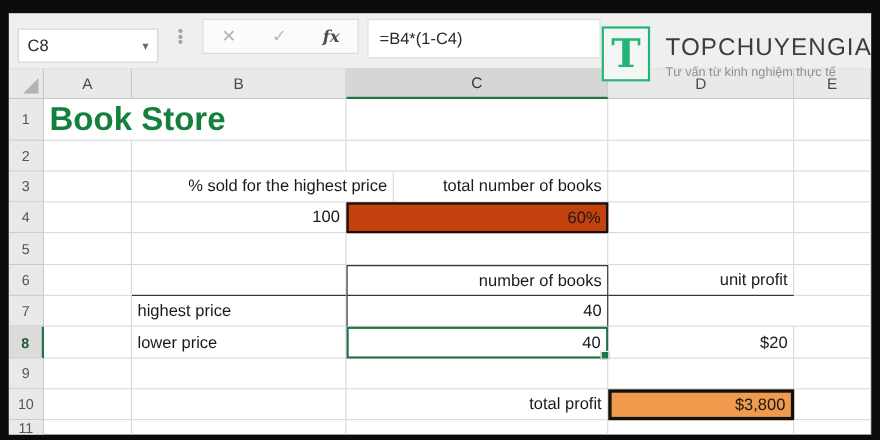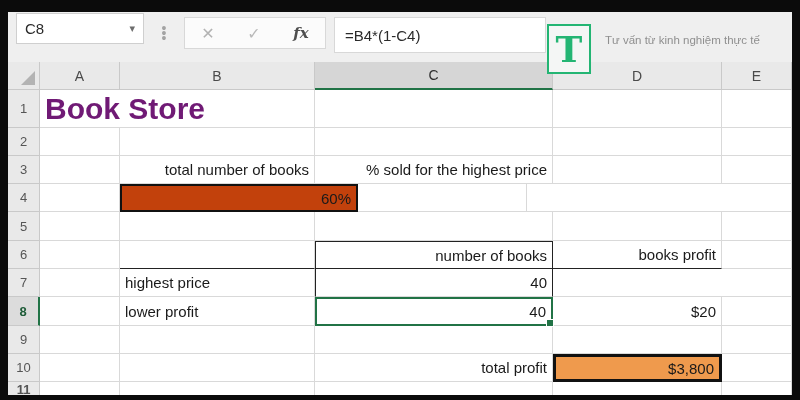--- a/index.html
+++ b/index.html
@@ -8,21 +8,21 @@
     background:#0b0b0b;
     font-family:"Liberation Sans", sans-serif;
     -webkit-font-smoothing:antialiased;
   }
   
   .toolbar{
     position:absolute;left:8px;top:12px;width:784px;height:50px;
     background:#efefef;
   }
   .namebox{
-    position:absolute;left:8px;top:1px;width:128px;height:31px;
+    position:absolute;left:8px;top:14px;width:128px;height:31px;
     background:#fff;border:1px solid #cfcfcf;
     display:flex;align-items:center;justify-content:space-between;
     padding:0 8px;box-sizing:border-box;
     font-size:15px;color:#2b2b2b;
   }
   .namebox .caret{color:#6d6d6d;font-size:11px;}
   .dots{
     position:absolute;left:148px;top:3px;width:16px;height:36px;
     color:#a3a3a3;font-size:14px;letter-spacing:0;
     display:flex;align-items:center;justify-content:center;
@@ -82,21 +82,21 @@
     border-right:1px solid #d9d9d9;border-bottom:1px solid #d9d9d9;
     box-sizing:border-box;display:flex;align-items:center;
     padding:0 5px;white-space:nowrap;overflow:visible;
   }
   .cA{width:80px;flex:0 0 80px;}
   .cB{width:195px;flex:0 0 195px;}
   .cC{width:238px;flex:0 0 238px;}
   .cD{width:169px;flex:0 0 169px;}
   .cE{flex:1 1 auto;}
   .num{justify-content:flex-end;}
-  .title-cell{font-size:30px;font-weight:bold;color:#701a75;overflow:visible;z-index:2;}
+  .title-cell{font-size:30px;font-weight:bold;color:#15803d;overflow:visible;z-index:2;}
   .yellow{background:#c2410c;border:2px solid #111;}
   .orange{background:#ef9a4d;border:3px solid #111;}
   .blk-l{border-left:1.5px solid #222;}
   .blk-r{border-right:1.5px solid #222;}
   .blk-t{border-top:1.5px solid #222;}
   .blk-b{border-bottom:1.5px solid #222;}
   .selcell{border:2px solid #217346;position:relative;}
   .handle{
     position:absolute;right:-3px;bottom:-3px;width:6px;height:6px;
     background:#217346;border:1px solid #fff;
@@ -123,20 +123,21 @@
   <div class="formulabar">
     <span>=B4*(1-C4)</span>
   </div>
 </div>
 
 <div class="logo">
   <div class="logo-t">
       <span>T</span>
     </div>
   <div class="logo-text">
+    <div class="logo-title">TOPCHUYENGIA</div>
     <div class="logo-tag">Tư vấn từ kinh nghiệm thực tế</div>
   </div>
 </div>
 
 <div class="sheet">
 
   <div class="hdr-row">
     <div class="hdr corner" style="width:32px;flex:0 0 32px;">
         <span class="tri"></span>
       </div>
@@ -161,64 +162,65 @@
     <div class="c cA"></div>
     <div class="c cB"></div>
     <div class="c cC"></div>
     <div class="c cD"></div>
     <div class="c cE"></div>
   </div>
 
   <div class="row" style="height:28px;">
     <div class="rh">3</div>
     <div class="c cA"></div>
+    <div class="c cC num">% sold for the highest price</div>
     <div class="c cB num">total number of books</div>
-    <div class="c cC num">% sold for the highest price</div>
     <div class="c cD"></div>
     <div class="c cE"></div>
   </div>
 
   <div class="row" style="height:28px;">
     <div class="rh">4</div>
     <div class="c cA"></div>
+    <div class="c cB num">100</div>
     <div class="c cC num yellow">60%</div>
     <div class="c cD"></div>
     <div class="c cE"></div>
   </div>
 
   <div class="row" style="height:29px;">
     <div class="rh">5</div>
     <div class="c cA"></div>
     <div class="c cB"></div>
     <div class="c cC"></div>
     <div class="c cD"></div>
     <div class="c cE"></div>
   </div>
 
   <div class="row" style="height:28px;">
     <div class="rh">6</div>
     <div class="c cA"></div>
     <div class="c cB blk-b"></div>
     <div class="c cC num blk-l blk-r blk-t blk-b">number of books</div>
-    <div class="c cD num blk-b">books profit</div>
+    <div class="c cD num blk-b">unit profit</div>
     <div class="c cE"></div>
   </div>
 
   <div class="row" style="height:28px;">
     <div class="rh">7</div>
     <div class="c cA"></div>
     <div class="c cB">highest price</div>
     <div class="c cC num blk-l blk-r">40</div>
     <div class="c cE"></div>
   </div>
 
   <div class="row" style="height:29px;">
     <div class="rh sel">8</div>
     <div class="c cA"></div>
-    <div class="c cB">lower profit</div>
+    <div class="c cB">lower price</div>
     <div class="c cC num selcell">
         <span style="margin-left:auto;">40</span>
         <span class="handle"></span>
       </div>
     <div class="c cD num">$20</div>
     <div class="c cE"></div>
   </div>
 
   <div class="row" style="height:28px;">
     <div class="rh">9</div>
@@ -232,21 +234,21 @@
   <div class="row" style="height:28px;">
     <div class="rh">10</div>
     <div class="c cA"></div>
     <div class="c cB"></div>
     <div class="c cC num">total profit</div>
     <div class="c cD num orange">$3,800</div>
     <div class="c cE"></div>
   </div>
 
   <div class="row" style="height:14px;">
-    <div class="rh" style="align-items:flex-start;font-weight:bold;">11</div>
+    <div class="rh" style="align-items:flex-start;">11</div>
     <div class="c cA"></div>
     <div class="c cB"></div>
     <div class="c cC"></div>
     <div class="c cD"></div>
     <div class="c cE"></div>
   </div>
 
 </div>
 
 </body></html>

